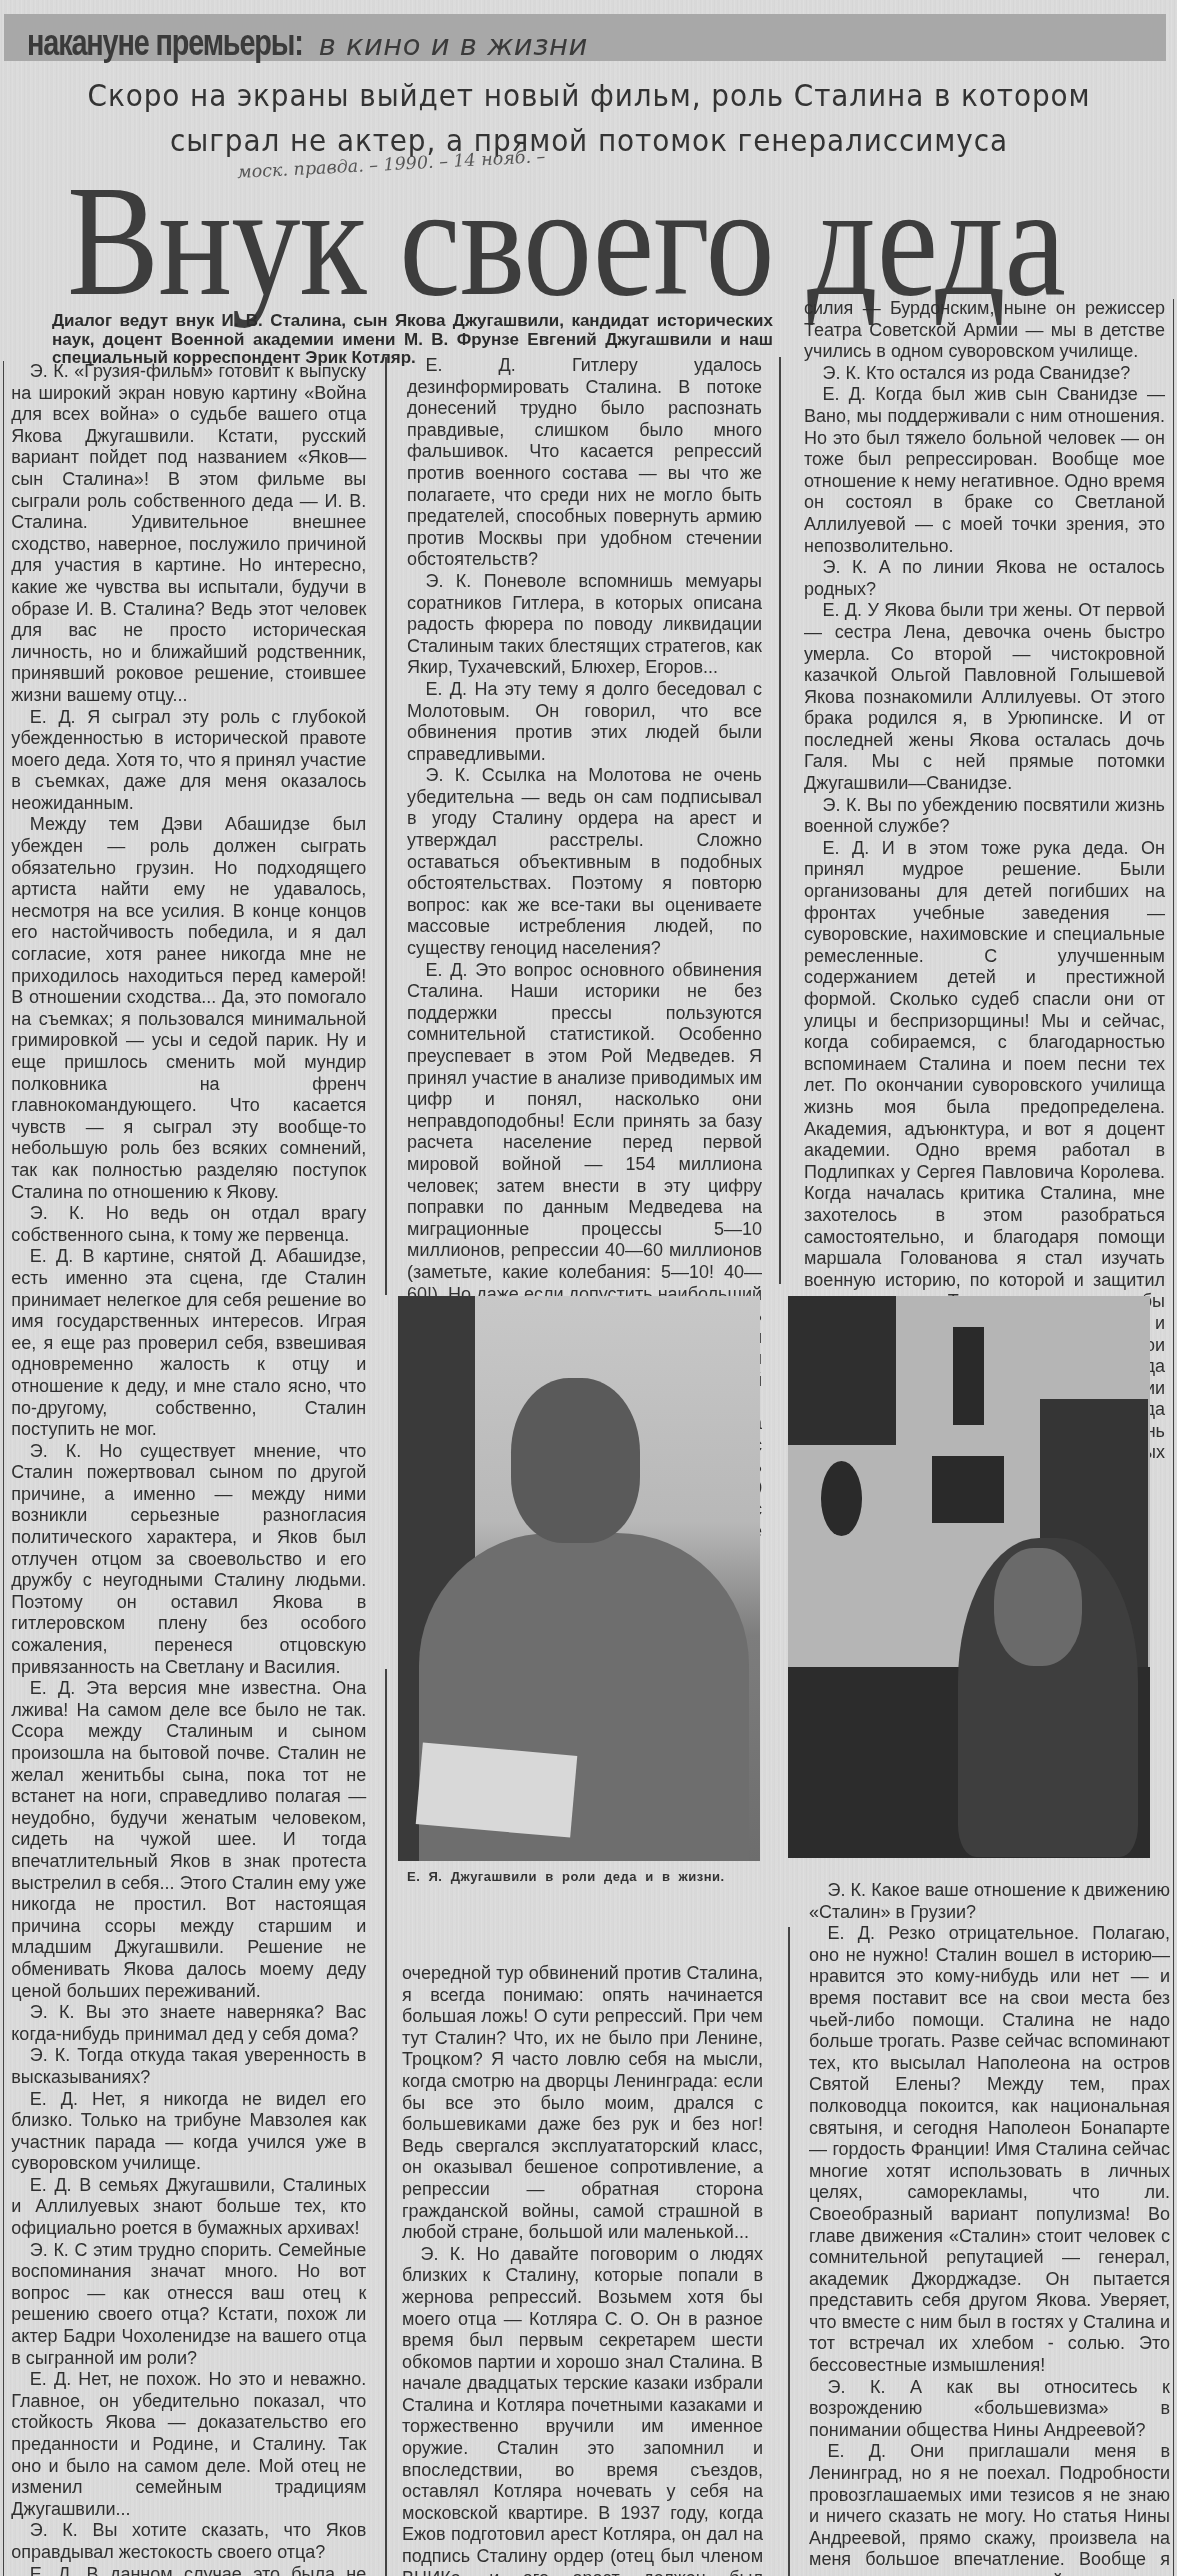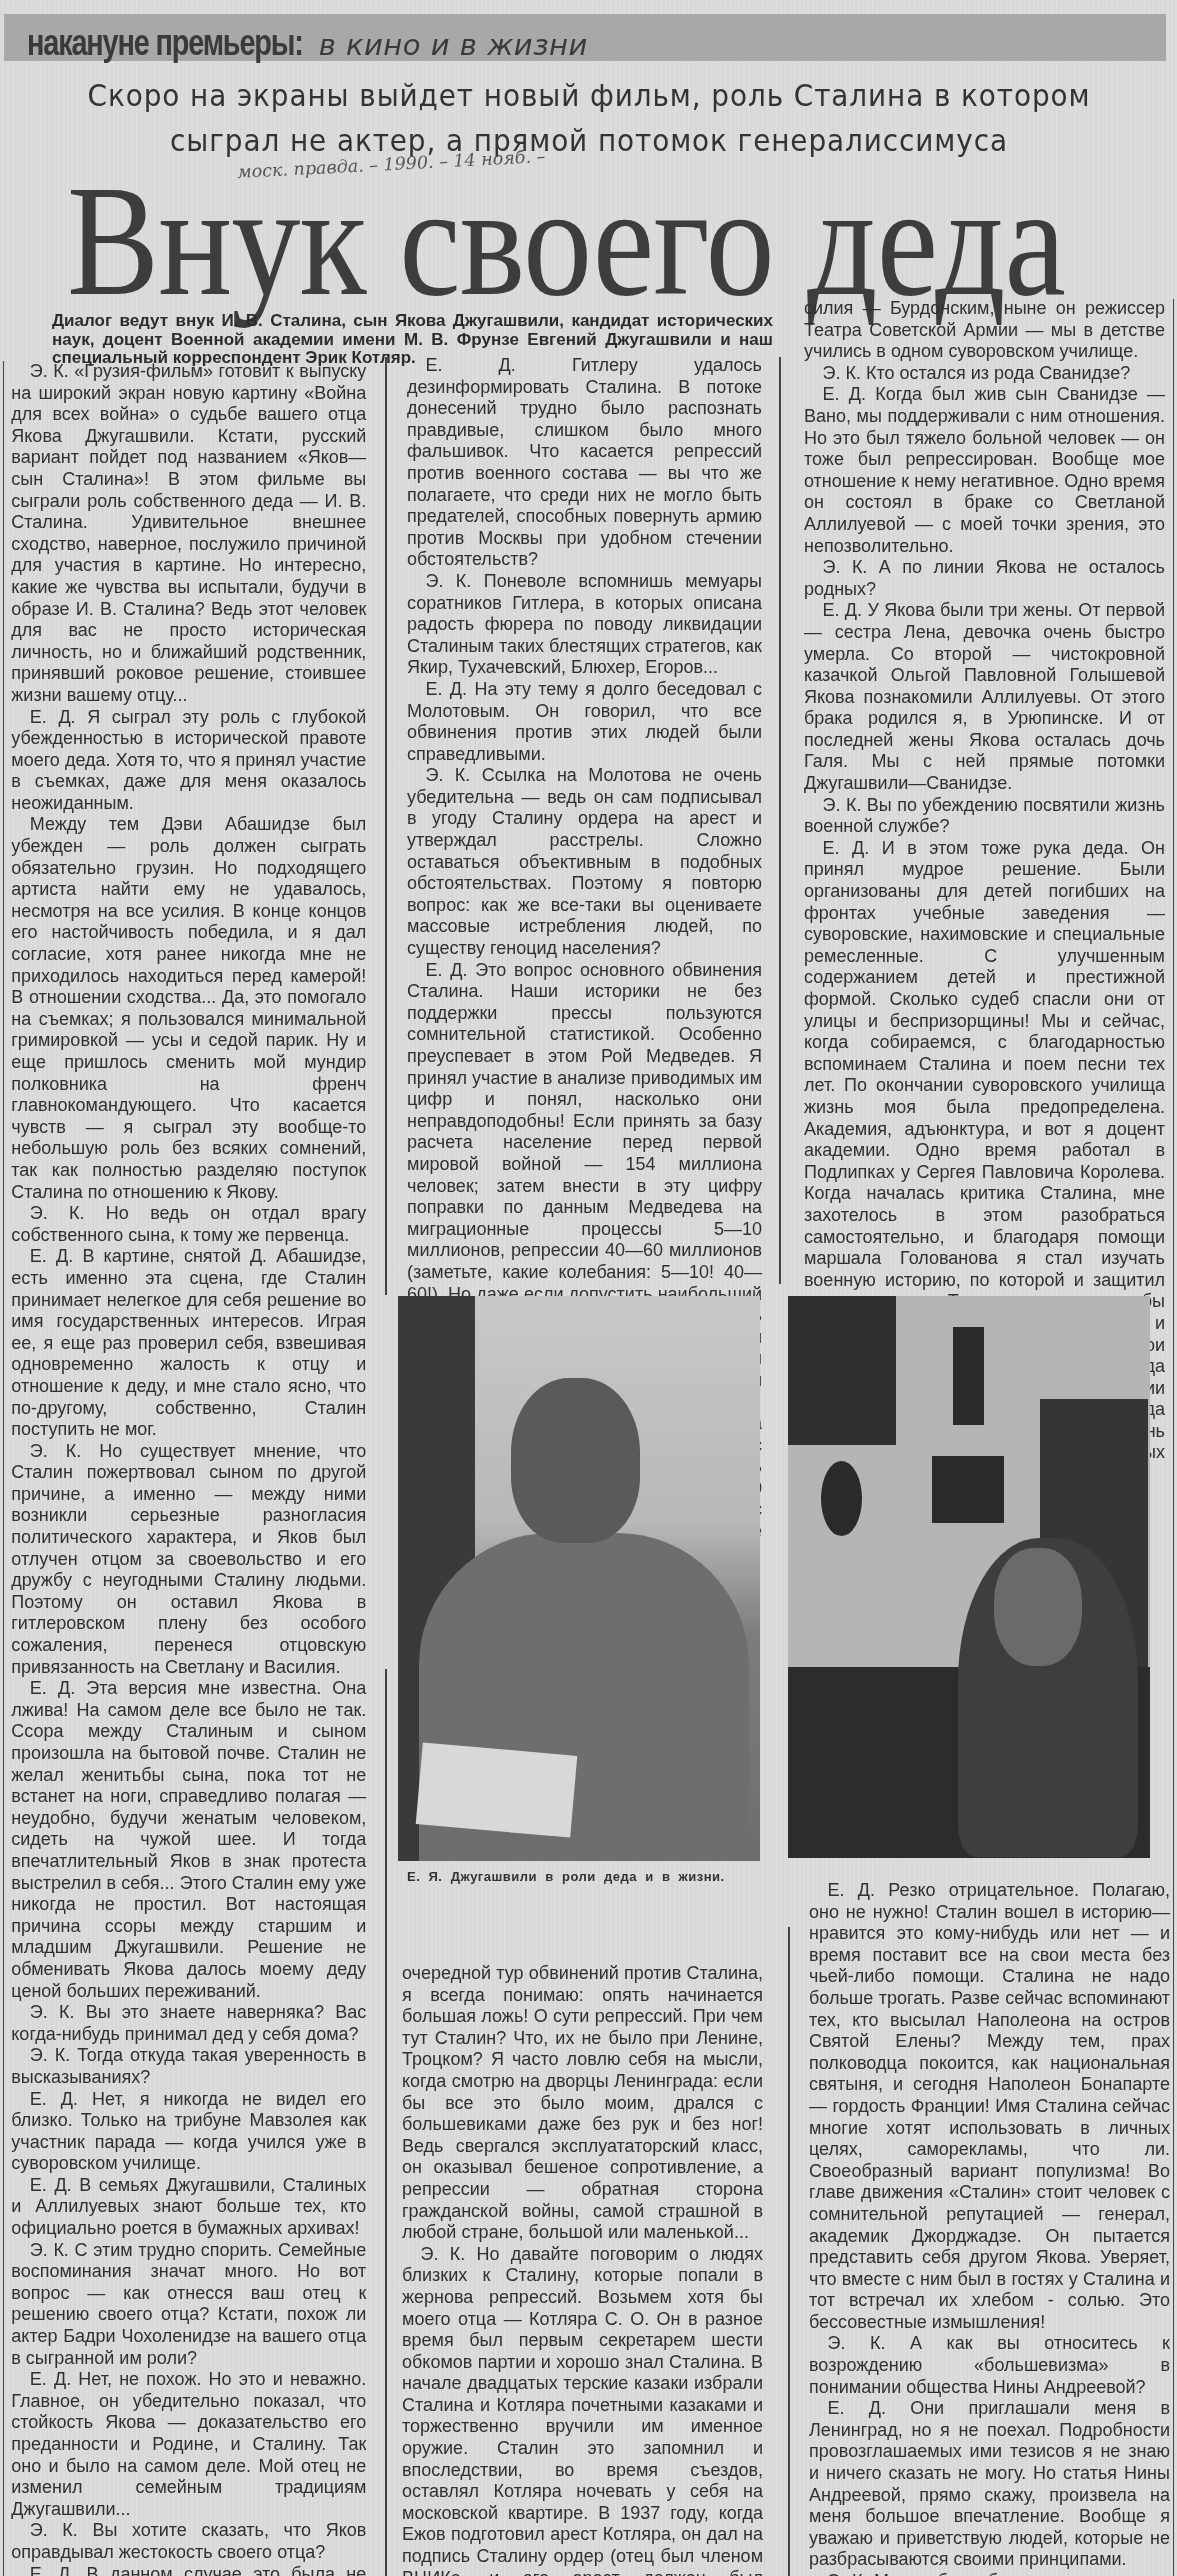--- a/index.html
+++ b/index.html
@@ -128,20 +128,21 @@
   <div class="caption">Е. Я. Джугашвили в роли деда и в жизни.</div>
 
   <div class="col col2b">
     <p style="text-indent:0">очередной тур обвинений против Сталина, я всегда понимаю: опять начинается большая ложь! О сути репрессий. При чем тут Сталин? Что, их не было при Ленине, Троцком? Я часто ловлю себя на мысли, когда смотрю на дворцы Ленинграда: если бы все это было моим, дрался с большевиками даже без рук и без ног! Ведь свергался эксплуататорский класс, он оказывал бешеное сопротивление, а репрессии — обратная сторона гражданской войны, самой страшной в любой стране, большой или маленькой...</p>
     <p>Э. К. Но давайте поговорим о людях близких к Сталину, которые попали в жернова репрессий. Возьмем хотя бы моего отца — Котляра С. О. Он в разное время был первым секретарем шести обкомов партии и хорошо знал Сталина. В начале двадцатых терские казаки избрали Сталина и Котляра почетными казаками и торжественно вручили им именное оружие. Сталин это запомнил и впоследствии, во время съездов, оставлял Котляра ночевать у себя на московской квартире. В 1937 году, когда Ежов подготовил арест Котляра, он дал на подпись Сталину ордер (отец был членом ВЦИКа, и его арест должен был утверждать лично Сталин). На ордере он написал: «Не виновен»—и тем самым спас отцу жизнь. Но в 1949 году его все-таки арестовали.</p>
     <p>Е. Д. С народу Сталина?</p>
 
   </div>
 
   <div class="col col3b" style="top:1880px;">
+    <p>Э. К. Какое ваше отношение к движению «Сталин» в Грузии?</p>
     <p>Е. Д. Резко отрицательное. Полагаю, оно не нужно! Сталин вошел в историю— нравится это кому-нибудь или нет — и время поставит все на свои места без чьей-либо помощи. Сталина не надо больше трогать. Разве сейчас вспоминают тех, кто высылал Наполеона на остров Святой Елены? Между тем, прах полководца покоится, как национальная святыня, и сегодня Наполеон Бонапарте — гордость Франции! Имя Сталина сейчас многие хотят использовать в личных целях, саморекламы, что ли. Своеобразный вариант популизма! Во главе движения «Сталин» стоит человек с сомнительной репутацией — генерал, академик Джорджадзе. Он пытается представить себя другом Якова. Уверяет, что вместе с ним был в гостях у Сталина и тот встречал их хлебом - солью. Это бессовестные измышления!</p>
     <p>Э. К. А как вы относитесь к возрождению «большевизма» в понимании общества Нины Андреевой?</p>
     <p>Е. Д. Они приглашали меня в Ленинград, но я не поехал. Подробности провозглашаемых ими тезисов я не знаю и ничего сказать не могу. Но статья Нины Андреевой, прямо скажу, произвела на меня большое впечатление. Вообще я уважаю и приветствую людей, которые не разбрасываются своими принципами.</p>
     <p>Э. К. Можно было бы согласиться, если бы за эти «принципы» народу не приходилось платить такую страшную цену. Но вот вы профессиональный военный историк, с вашей точки зрения, военный переворот в стране возможен и принесет ли он облегчение людям?</p>
 
   </div>
 
 </div>
 
 

